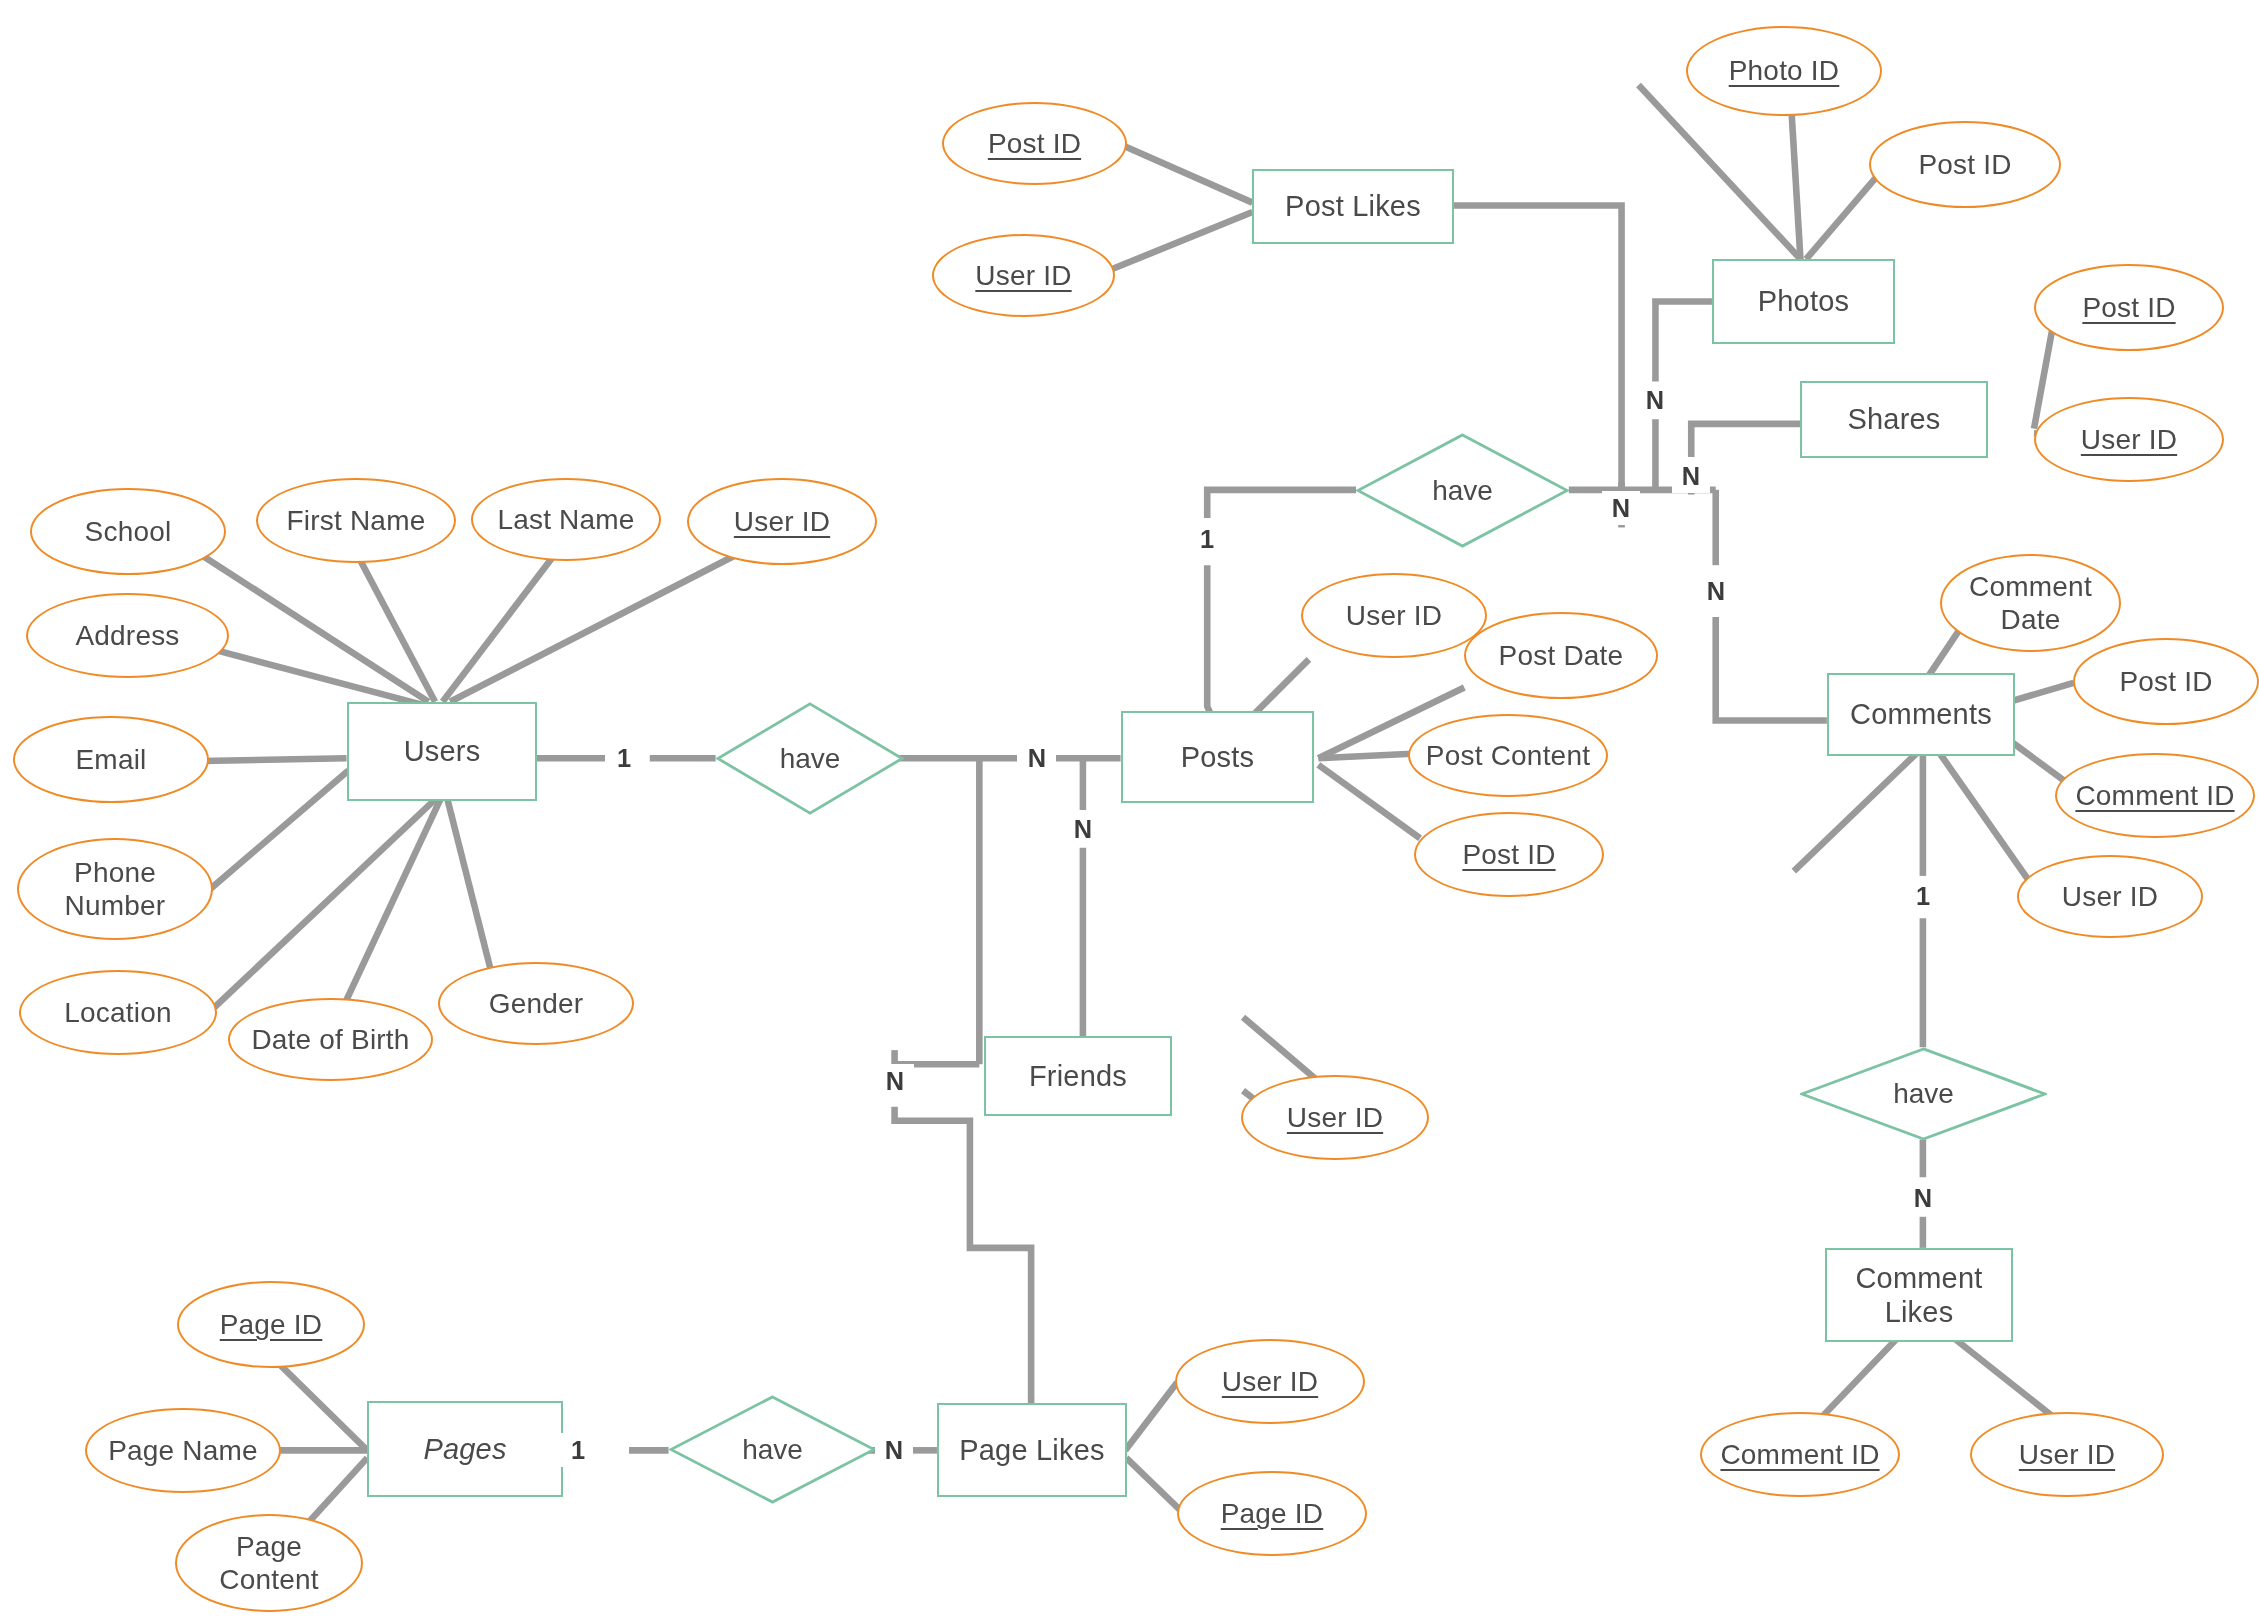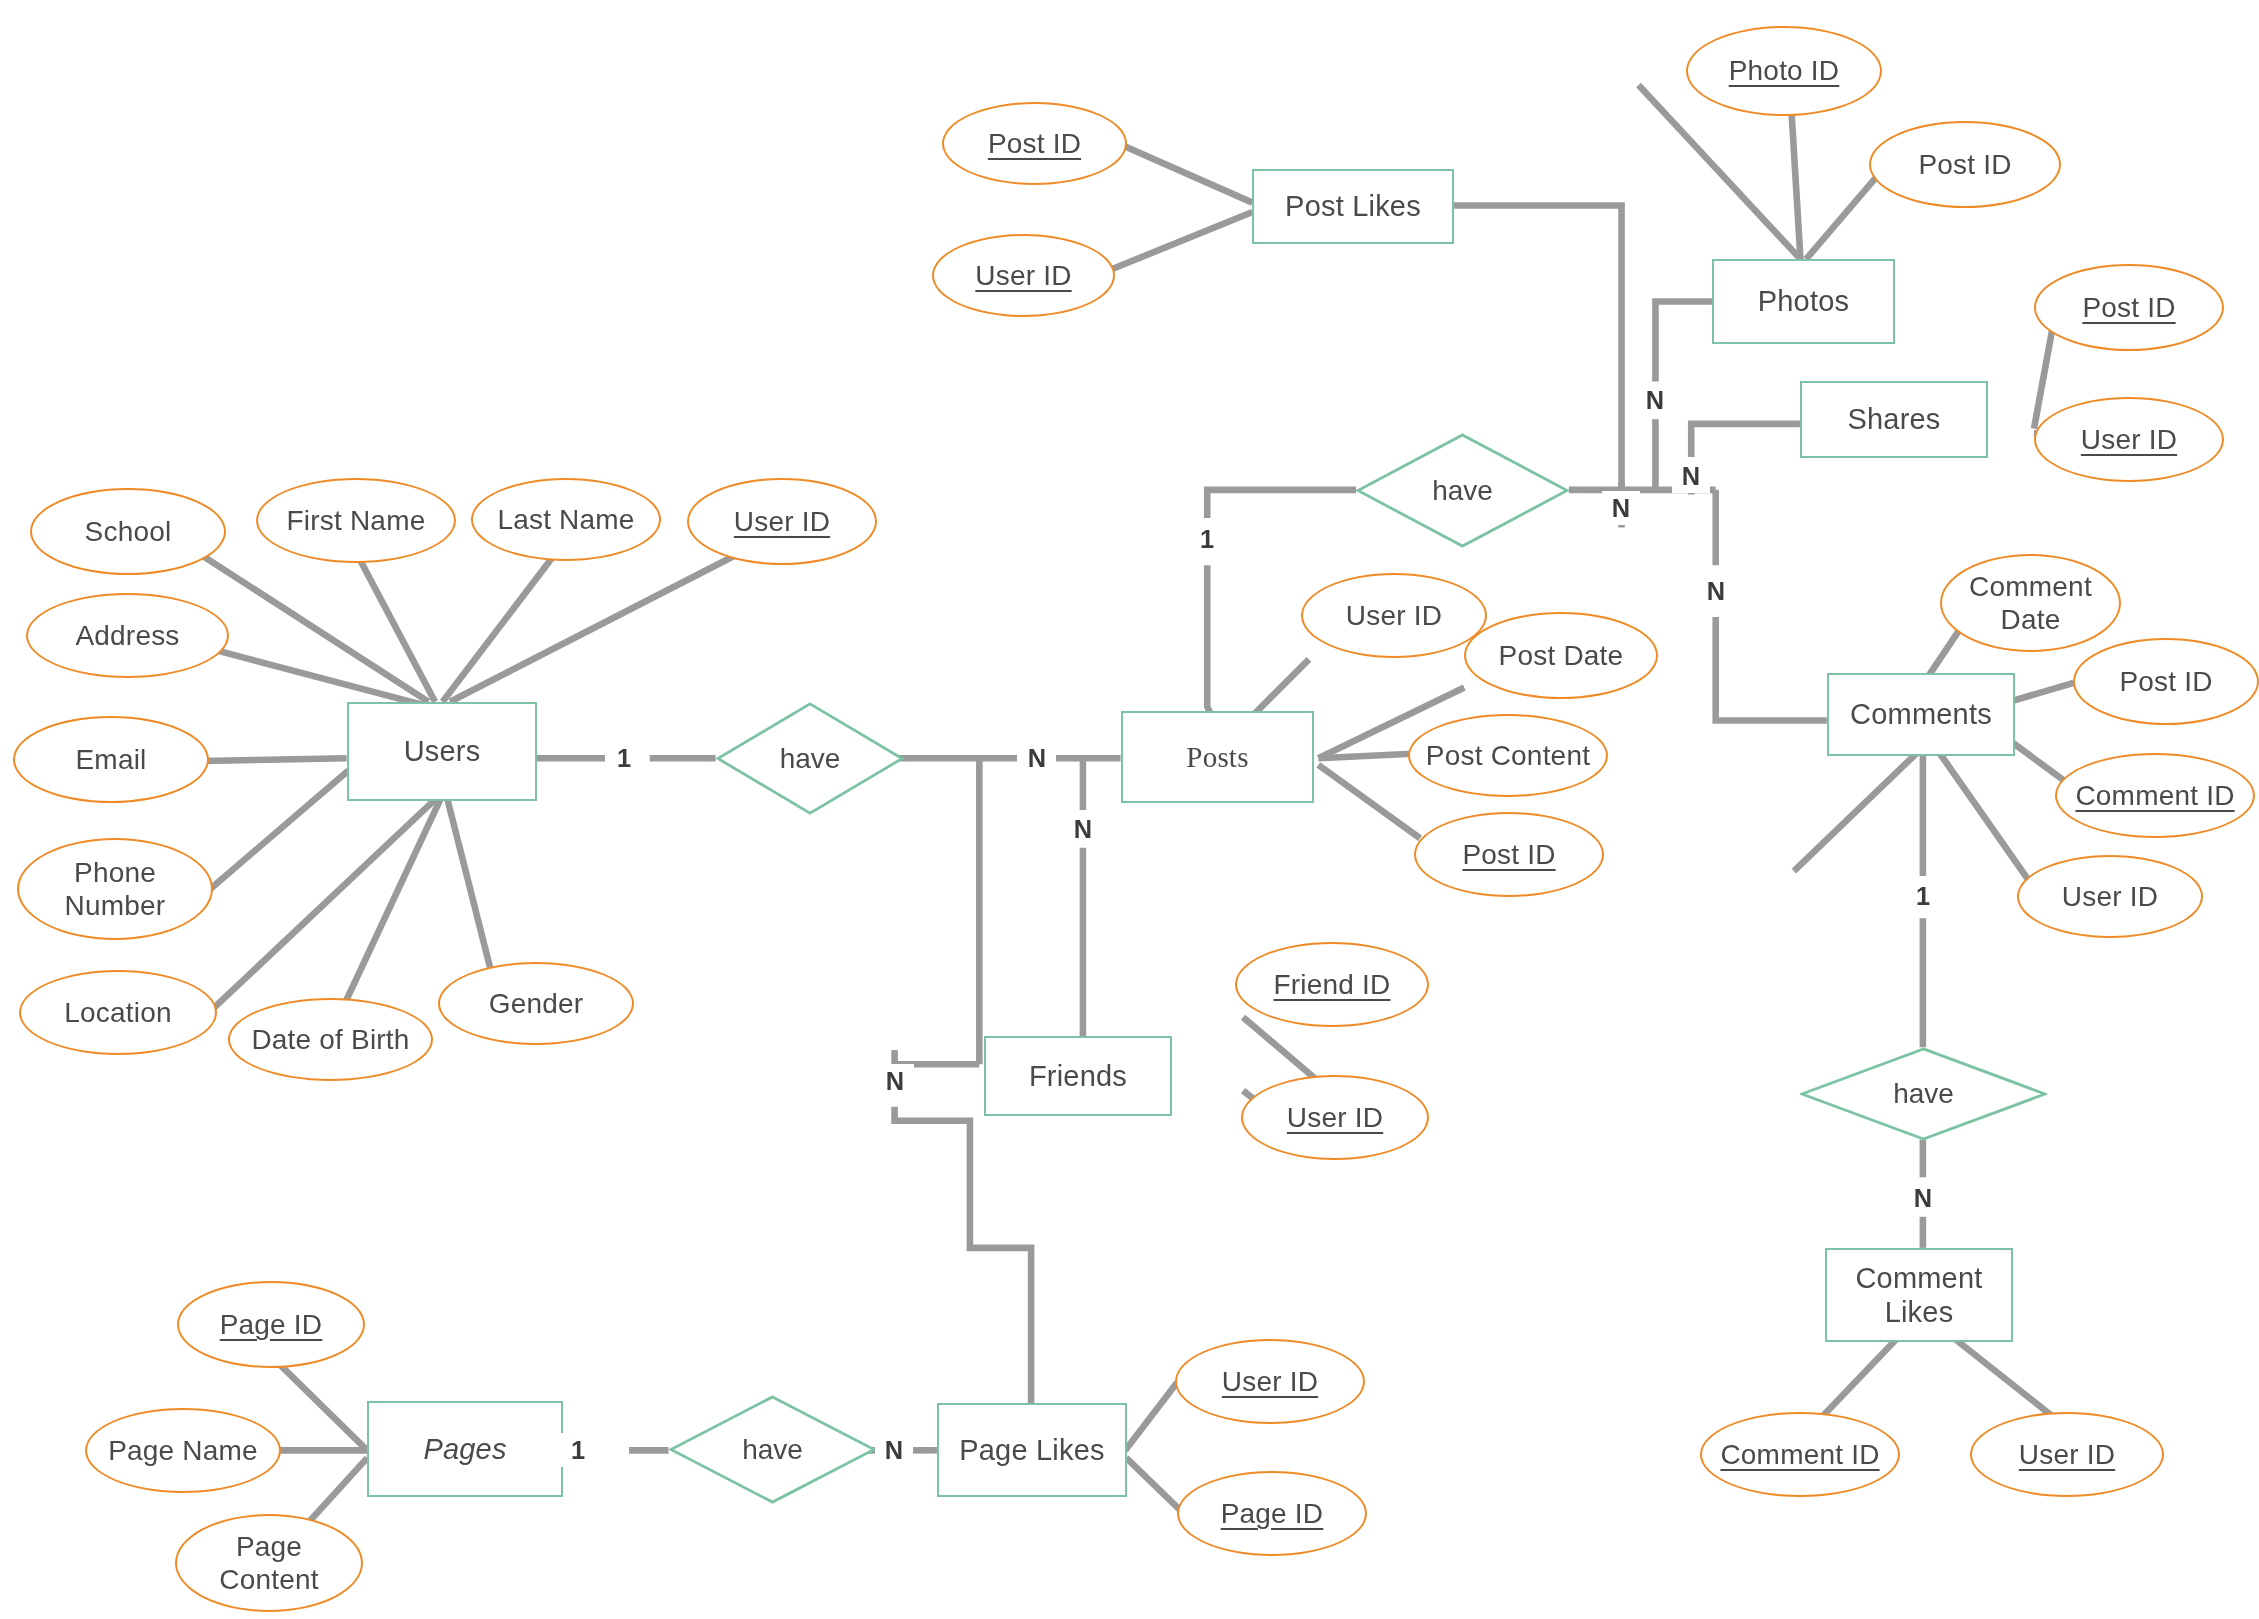--- a/index.html
+++ b/index.html
@@ -138,21 +138,21 @@
   </div>
 
   <div class="node entity" style="left:1800px;top:381px;width:188px;height:77px;">
     <span>Shares</span>
   </div>
 
   <div class="node entity" style="left:347px;top:702px;width:190px;height:99px;align-items:center;">
     <span>Users</span>
   </div>
 
-  <div class="node entity" style="left:1121px;top:711px;width:193px;height:92px;font-family:Liberation Serif, serif;">
+  <div class="node entity" style="left:1121px;top:711px;width:193px;height:92px;">
     <span>Posts</span>
   </div>
 
   <div class="node entity" style="left:1827px;top:673px;width:188px;height:83px;">
     <span>Comments</span>
   </div>
 
   <div class="node entity" style="left:984px;top:1036px;width:188px;height:80px;">
     <span>Friends</span>
   </div>
@@ -268,23 +268,20 @@
   <div class="node attr" style="left:2073px;top:638px;width:186px;height:87px;">
     <span>Post ID</span>
   </div>
   <div class="node attr" style="left:2055px;top:753px;width:200px;height:85px;">
     <span class="pk">Comment ID</span>
   </div>
   <div class="node attr" style="left:2017px;top:855px;width:186px;height:83px;">
     <span>User ID</span>
   </div>
 
-  <div class="node attr" style="left:1235px;top:942px;width:194px;height:85px;">
-    <span class="pk">Friend ID</span>
-  </div>
   <div class="node attr" style="left:1241px;top:1075px;width:188px;height:85px;">
     <span class="pk">User ID</span>
   </div>
 
   <div class="node attr" style="left:1700px;top:1412px;width:200px;height:85px;">
     <span class="pk">Comment ID</span>
   </div>
   <div class="node attr" style="left:1970px;top:1412px;width:194px;height:85px;">
     <span class="pk">User ID</span>
   </div>

